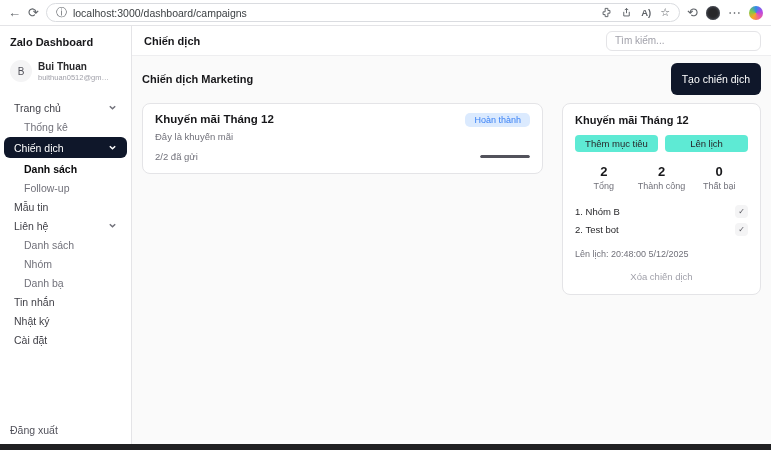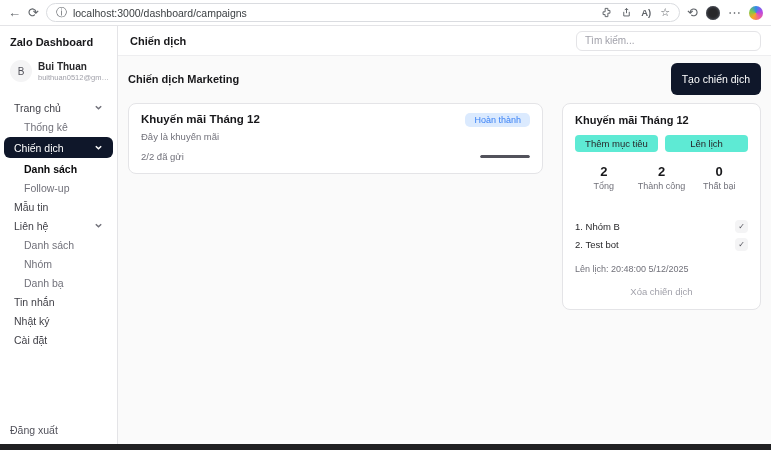--- a/index.html
+++ b/index.html
@@ -21,21 +21,21 @@
   .profile-avatar { width:14px; height:14px; border-radius:50%; background:#27272a;
     box-shadow:inset 0 0 3px #6b7280; cursor:pointer; }
   .copilot { width:14px; height:14px; border-radius:50%; cursor:pointer;
     background:conic-gradient(#2e8de9,#b247ea,#ef5f9b,#f7a823,#7bc94c,#2e8de9); }
   .share-svg, .puzzle-svg { width:11px; height:11px; display:block; cursor:pointer; }
 
   
   .app { display:flex; height:418px; }
 
   
-  .sidebar { width:118px; background:#fff; border-right:1px solid #e4e4e7;
+  .sidebar { width:132px; background:#fff; border-right:1px solid #e4e4e7;
     padding:8px 8px; position:relative; flex-shrink:0; }
   .brand { font-size:11px; font-weight:bold; color:#18181b; padding:2px 2px 10px; }
   .user-row { display:flex; align-items:center; gap:6px; padding:2px; }
   .user-avatar { width:22px; height:22px; border-radius:50%; background:#f4f4f5;
     display:flex; align-items:center; justify-content:center; font-size:10px; color:#52525b; flex-shrink:0; }
   .user-name { font-size:10px; font-weight:bold; color:#27272a; line-height:1.3; }
   .user-email { font-size:7.5px; color:#a1a1aa; max-width:72px; overflow:hidden;
     text-overflow:ellipsis; white-space:nowrap; }
   .nav { margin-top:14px; font-size:10.5px; }
   .nav-item { height:19px; display:flex; align-items:center; justify-content:space-between;
@@ -46,21 +46,21 @@
   .chev { width:9px; height:9px; flex-shrink:0; }
   .chev path { stroke:#71717a; stroke-width:1.6; fill:none; }
   .active-parent .chev path { stroke:#fff; }
   .logout { position:absolute; left:10px; bottom:8px; font-size:10.5px; color:#52525b; cursor:pointer; }
 
   
   .main { flex:1; display:flex; flex-direction:column; background:#fafafa; min-width:0; }
   .main-header { height:30px; background:#fff; border-bottom:1px solid #eeeef0;
     display:flex; align-items:center; justify-content:space-between; padding:0 10px 0 12px; flex-shrink:0; }
   .page-title { font-size:11px; font-weight:600; color:#18181b; }
-  .search-input { width:185px; height:20px; border:1px solid #e4e4e7; border-radius:6px;
+  .search-input { width:155px; height:20px; border:1px solid #e4e4e7; border-radius:6px;
     font-size:10px; padding:0 8px; color:#52525b; background:#fff; outline:none;
     font-family:"Liberation Sans", sans-serif; }
   .search-input::placeholder { color:#a1a1aa; }
 
   .content { flex:1; padding:7px 10px; }
   .content-top { display:flex; align-items:center; justify-content:space-between; margin-bottom:8px; }
   .section-title { font-size:11px; font-weight:600; color:#18181b; }
   .create-btn { background:#0f172a; color:#fff; border:none; border-radius:6px;
     font-size:10.5px; padding:10px 11px; cursor:pointer; font-family:"Liberation Sans", sans-serif; }
 
@@ -83,21 +83,21 @@
   .detail-panel { width:199px; background:#fff; border:1px solid #e4e4e7; border-radius:8px;
     padding:10px 12px 12px; flex-shrink:0; }
   .panel-title { font-size:11px; font-weight:bold; color:#18181b; }
   .panel-btns { display:flex; gap:7px; margin-top:9px; }
   .panel-btn { flex:1; background:#5eead4; border:none; border-radius:4px; height:17px;
     font-size:9.5px; color:#27272a; cursor:pointer; font-family:"Liberation Sans", sans-serif; }
   .stats-row { display:flex; margin-top:12px; }
   .stat { flex:1; text-align:center; }
   .stat-value { font-size:13px; font-weight:bold; color:#18181b; }
   .stat-label { font-size:9px; color:#71717a; margin-top:2px; }
-  .targets { margin-top:26px; }
+  .targets { margin-top:11px; }
   .target-row { display:flex; align-items:center; justify-content:space-between; height:18px; }
   .target-label { font-size:9.5px; color:#27272a; }
   .target-check { width:13px; height:13px; border-radius:4px; background:#f4f4f5;
     font-size:8px; color:#52525b; display:flex; align-items:center; justify-content:center; }
   .schedule { font-size:9px; color:#71717a; margin-top:11px; }
   .delete-link { text-align:center; font-size:9.5px; color:#a1a1aa; margin-top:12px; cursor:pointer; }
 
   .bottom-strip { position:absolute; left:0; bottom:0; width:771px; height:6px; background:#202022; }
 </style>
 </head>

